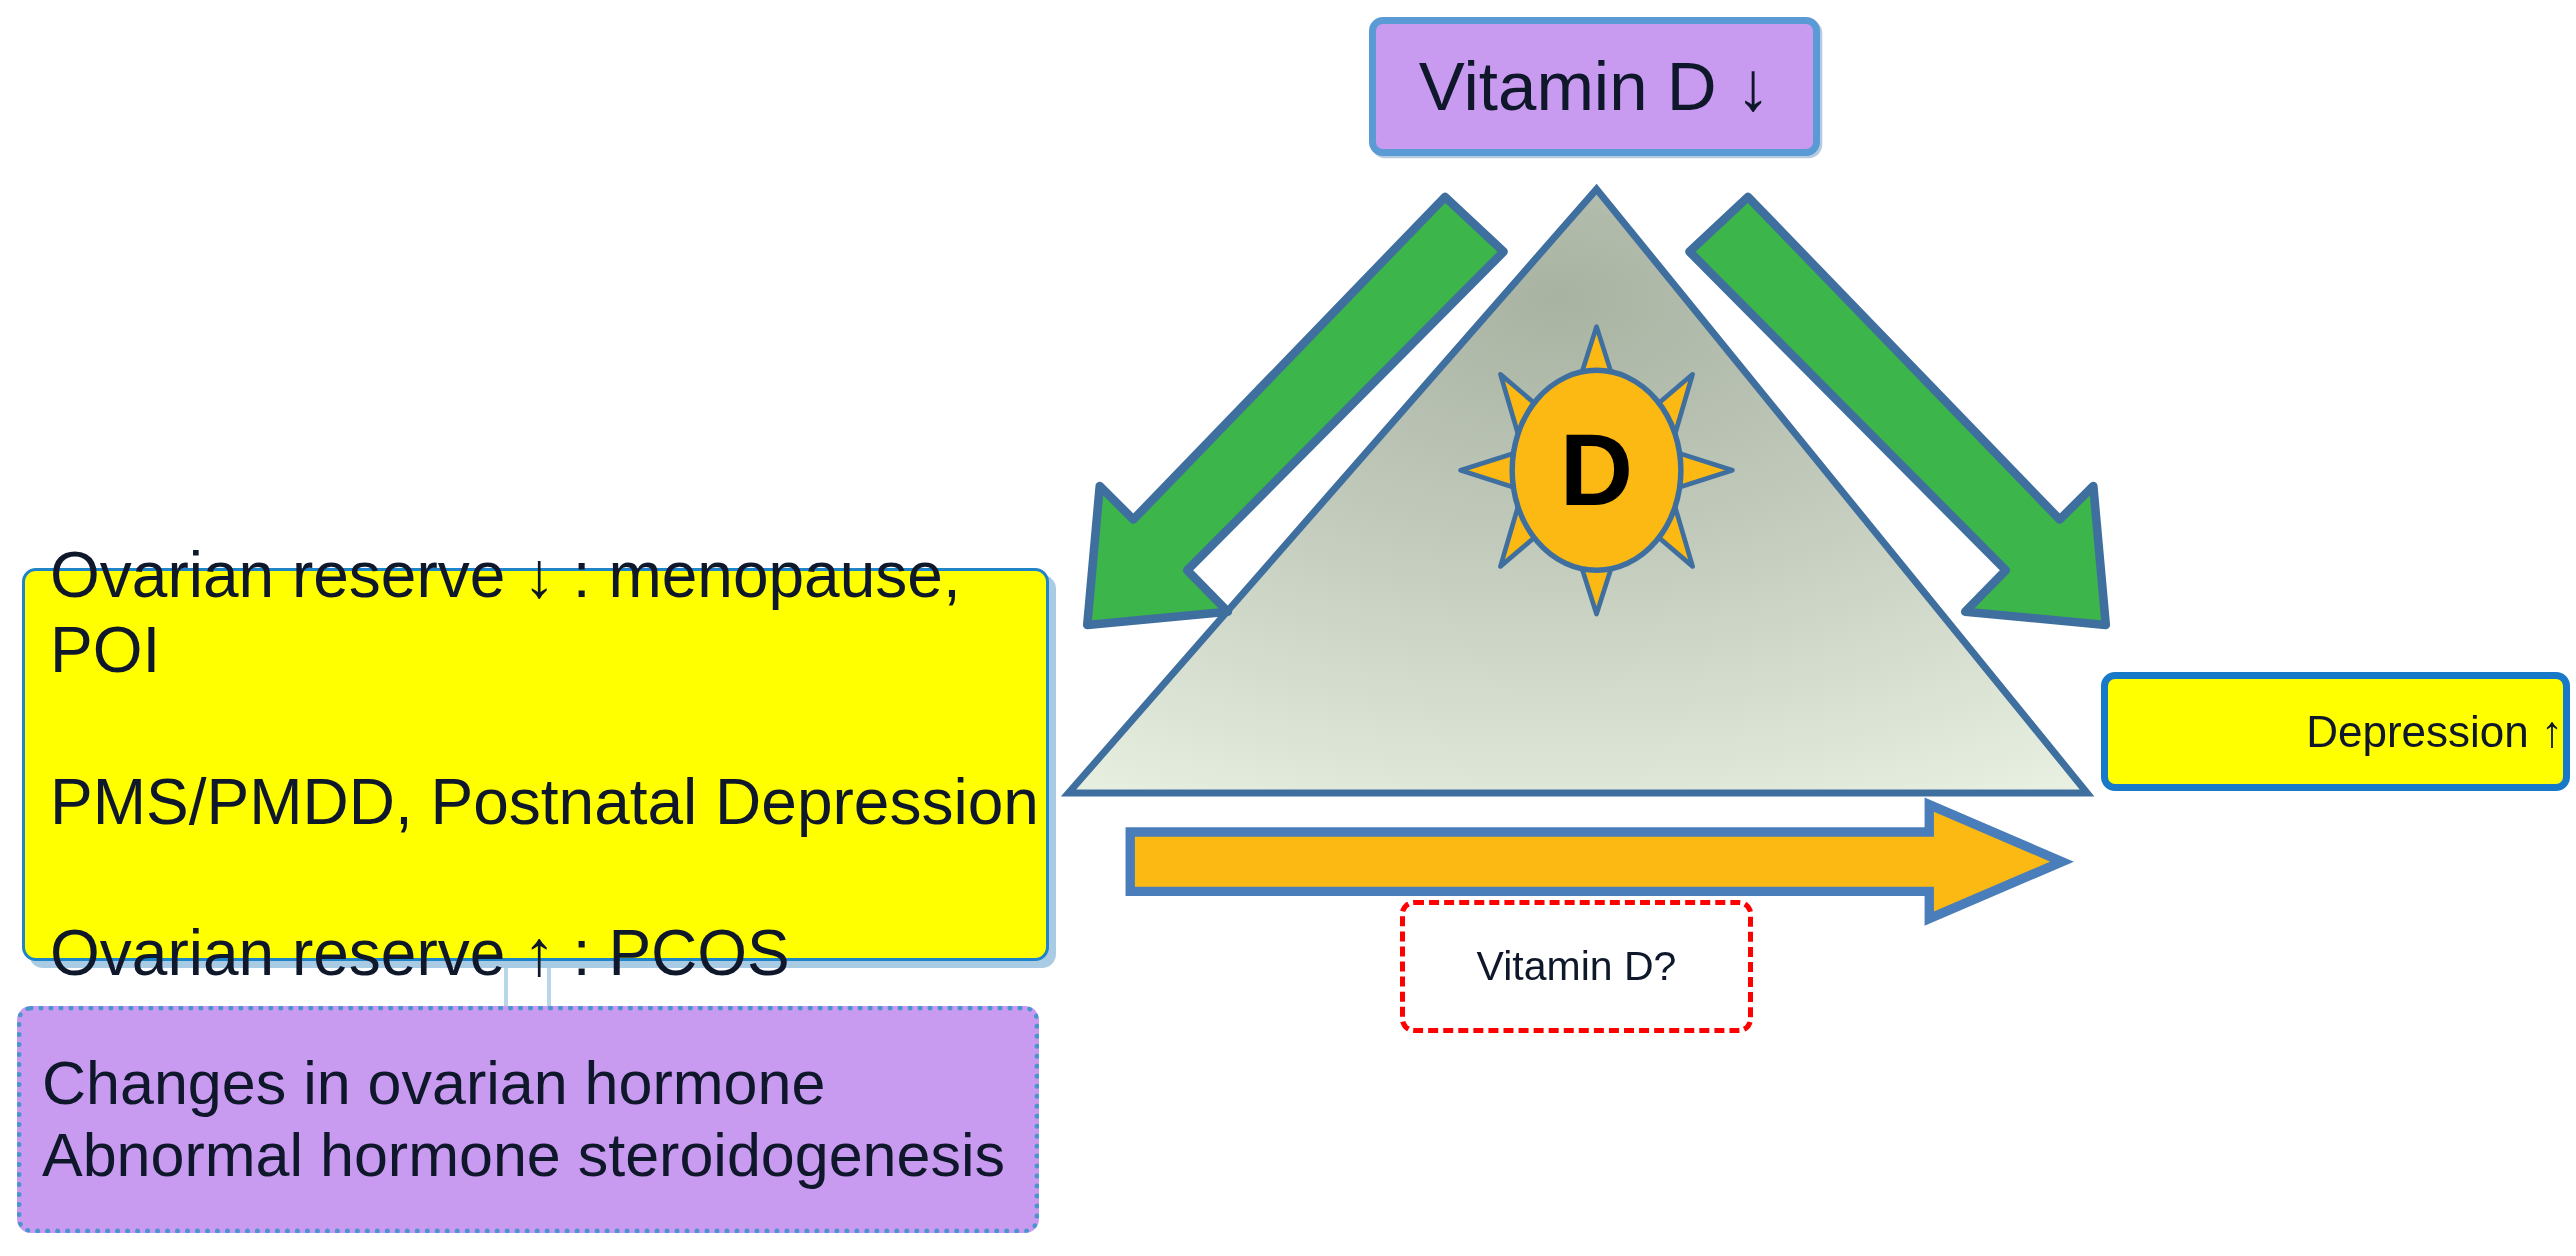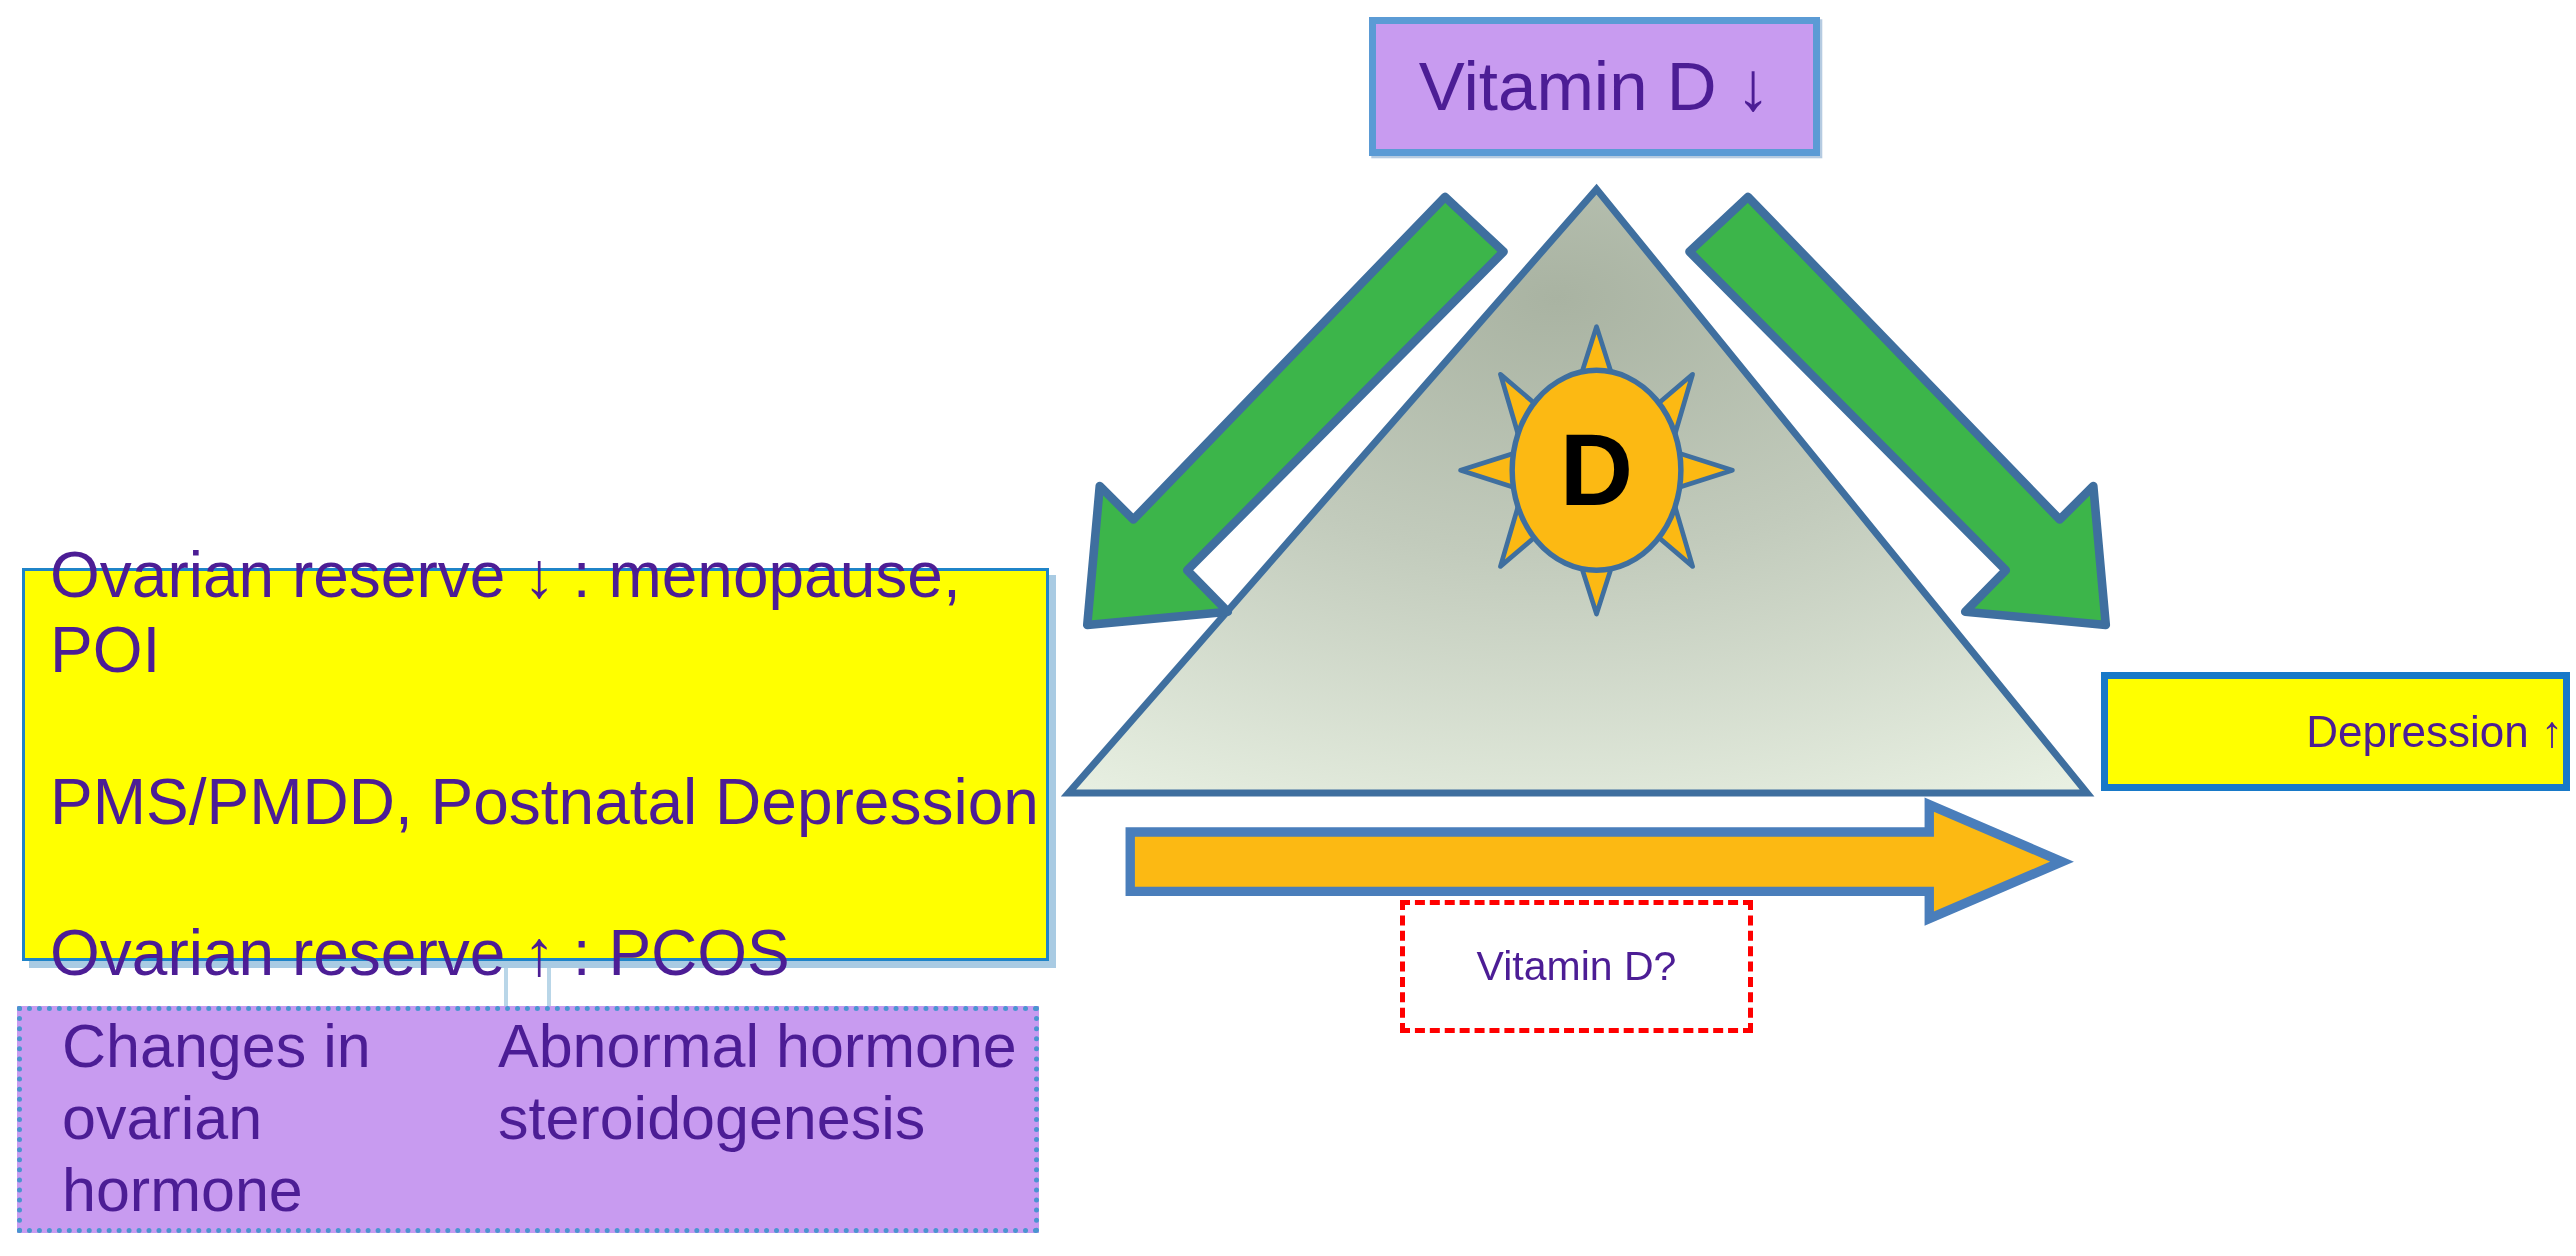--- a/index.html
+++ b/index.html
@@ -17,23 +17,24 @@
     background: #ffffff;
     overflow: hidden;
   }
   .abs { position: absolute; }
 
   
   .box {
     box-sizing: border-box;
     display: flex;
     align-items: center;
-    color: #4c1d95;
+    color: #0f172a;
     line-height: 1.18;
     white-space: pre-line;
+    border-radius: 14px;
   }
 
   #vitd-box {
     left: 1369px;
     top: 17px;
     width: 451px;
     height: 139px;
     background: #c89bf0;
     border: 7px solid #5b9bd5;
     justify-content: center;
@@ -65,24 +66,24 @@
     font-size: 44px;
   }
 
   #hormone-box {
     left: 17px;
     top: 1006px;
     width: 1022px;
     height: 227px;
     background: #c89bf0;
     border: 5.5px dotted #4a95d0;
-    padding-left: 40px;
+    padding-left: 20px;
     font-size: 61px;
     align-items: center;
-    flex-direction: row;
+    flex-direction: column;
     justify-content: center;
     align-items: flex-start;
   }
 
   #vitd-question-box {
     left: 1400px;
     top: 900px;
     width: 353px;
     height: 133px;
     background: transparent;

